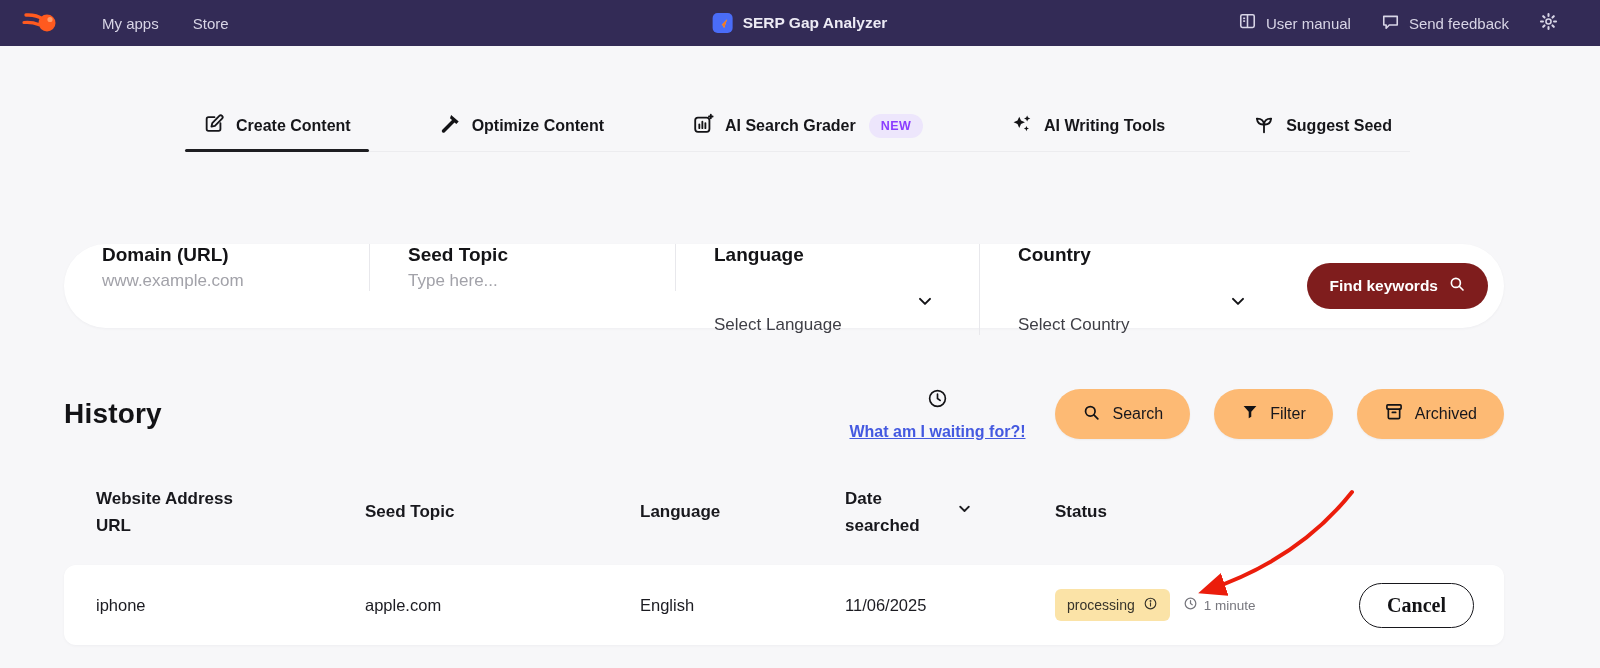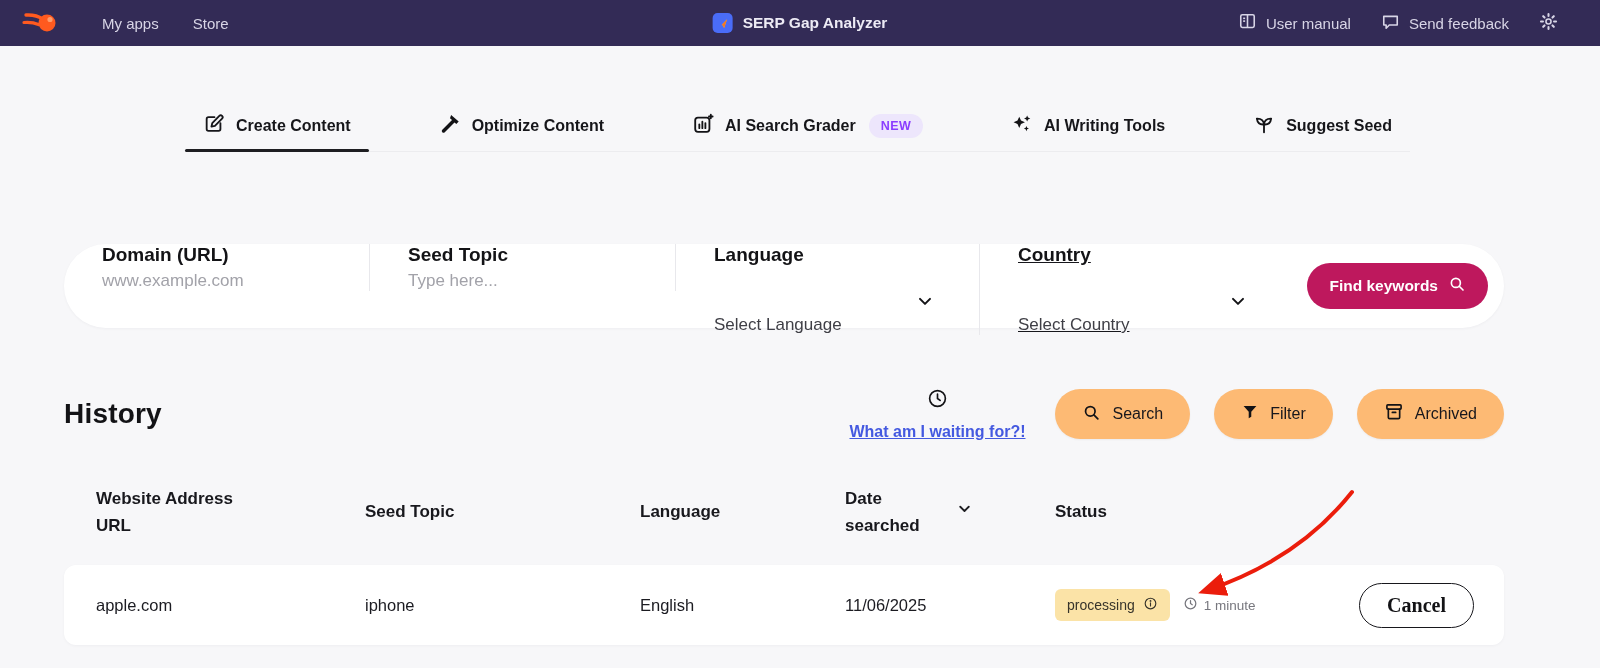--- a/index.html
+++ b/index.html
@@ -65,36 +65,36 @@
     box-shadow:0 1px 3px rgba(20,20,43,.04);
     display:flex; align-items:flex-start;
   }
   .field {
     display:flex; flex-direction:column; justify-content:center;
     padding-left:38px; border-right:1px solid #E8E8EC;
   }
   .field:nth-child(1){ width:306px; }
   .field:nth-child(2){ width:306px; }
   .field:nth-child(3){ width:304px; }
-  .field:nth-child(4){ width:312px; border-right:none;text-decoration:underline; }
+  .field:nth-child(4){ width:312px; border-right:none; }
   .field-label { font-size:19px; font-weight:700; color:#131316; margin-bottom:5px; }
   .field input {
     border:none; outline:none; background:transparent;
     font-family:inherit; font-size:17px; color:#3A3A40; width:230px;
   }
   .field input::placeholder { color:#A2A2A9; }
   .select-line {
     display:flex; align-items:center; justify-content:space-between;
     padding-right:44px; cursor:pointer;
   }
   .select-value { font-size:17px; color:#3F3F46;margin-top:44px; }
   .find-btn {
     margin-left:auto; margin-right:16px; align-self:center;
     height:46px; padding:0 22px; border:none; border-radius:24px;
-    background:#be185d; color:#fff; font-family:inherit;
+    background:#7f1d1d; color:#fff; font-family:inherit;
     font-size:15.5px; font-weight:700; display:flex; align-items:center; gap:10px;
     cursor:pointer;
   }
 
   
   .history-bar {
     position:absolute; left:64px; top:388px; width:1440px; height:52px;
     display:flex; align-items:center;
   }
   .history-title { font-size:28px; font-weight:700; color:#131316; letter-spacing:.2px; }
@@ -364,22 +364,22 @@
       <svg width="17" height="17" viewBox="0 0 24 24" fill="none" stroke="#1E1E22" stroke-width="2.6" stroke-linecap="round" stroke-linejoin="round">
           <path d="M6 9.5 L12 15.5 L18 9.5"></path>
         </svg>
     </span>
   </div>
   <div class="th">Status</div>
   <div></div>
 </div>
 
 <div class="table-row cols">
+  <div class="td">iphone</div>
   <div class="td">apple.com</div>
-  <div class="td">iphone</div>
   <div class="td">English</div>
   <div class="td">11/06/2025</div>
   <div class="status-cell">
     <span class="status-pill">
       <span>processing</span>
       <span>
         <svg width="15" height="15" viewBox="0 0 24 24" fill="none" stroke="#37342B" stroke-width="1.8" stroke-linecap="round">
           <circle cx="12" cy="12" r="8.5"></circle>
             <line x1="12" y1="11" x2="12" y2="16"></line>
             <circle cx="12" cy="7.8" r="0.6" fill="#37342B"></circle>

